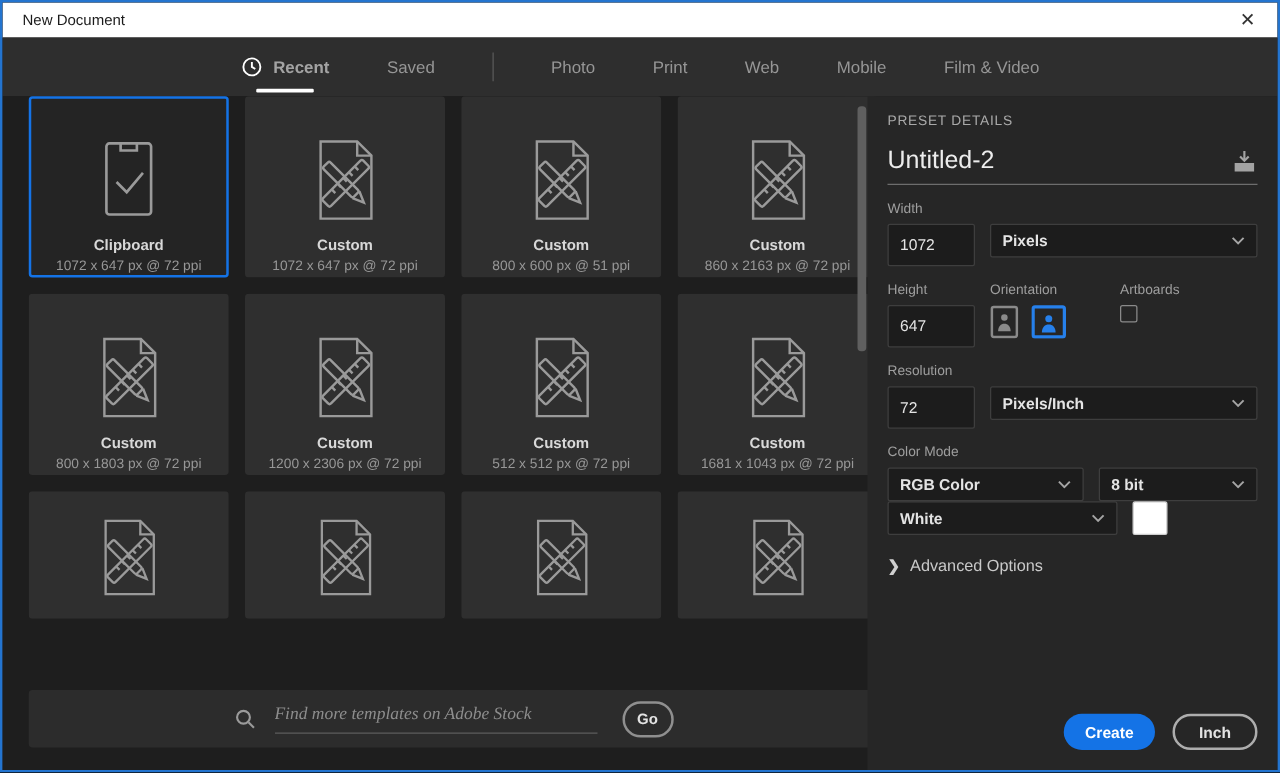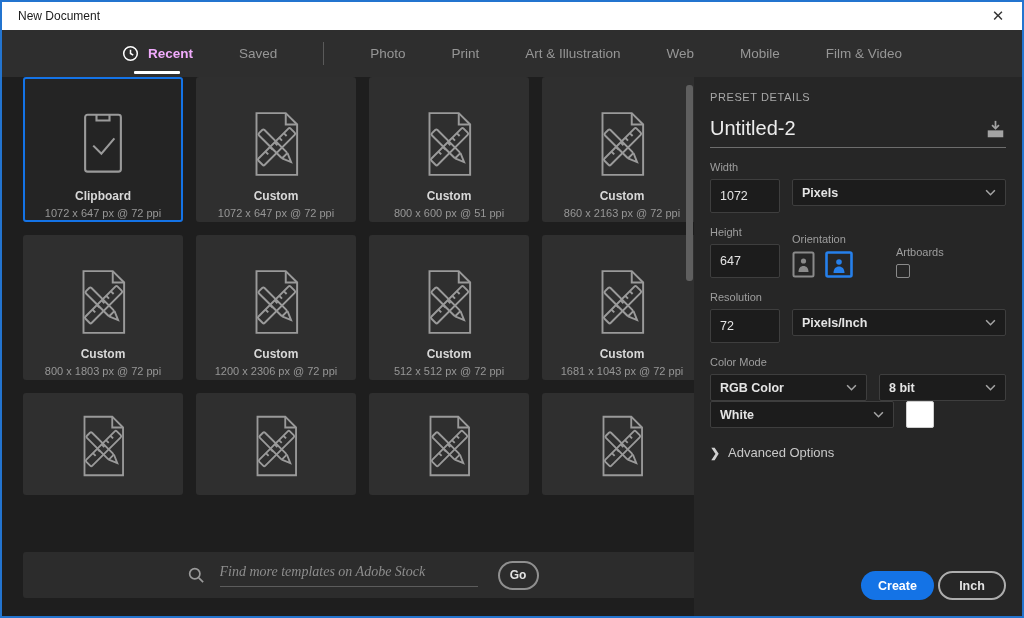--- a/index.html
+++ b/index.html
@@ -28,21 +28,21 @@
   
   .tabbar{
     height:47px; flex:0 0 47px; background:#2e2e2e;
     display:flex; align-items:stretch; justify-content:center; gap:46px;
     padding:0 10px;
   }
   .tab{
     display:flex; align-items:center; gap:9px; position:relative;
     color:#969696; font-size:13.5px; cursor:pointer;
   }
-  .tab.active{ color:#f0abfc; font-weight:bold; }
+  .tab.active{ color:#a3a3a3; font-weight:bold; }
   .tab.active::after{
     content:""; position:absolute; left:50%; transform:translateX(-50%);
     bottom:3px; width:46px; height:3px; background:#ffffff; border-radius:1px;
   }
   .tabdivider{ width:1px; background:#5a5a5a; margin:12px 0; }
   .clock-ic{ display:flex; }
 
   
   .bodyrow{ flex:1; display:flex; min-height:0; }
 
@@ -121,21 +121,21 @@
   }
   .dd{
     height:27px; background:#1c1c1c; border:1px solid #3e3e3e; border-radius:2px;
     display:flex; align-items:center; padding:0 9px; cursor:pointer; color:#e4e4e4;
     font-size:12.5px; font-weight:bold;
   }
   .dd span{ flex:1; }
   .dd.flex1{ flex:1; }
   .dd .chev{ margin-left:8px; display:flex; }
 
-  .hoa{ display:flex;align-items:flex-end; }
+  .hoa{ display:flex; }
   .hoa .col-h{ width:82px; }
   .hoa .col-o{ width:104px; }
   .hoa .col-a{ flex:1; }
   .ori-row{ display:flex; gap:10px; align-items:center; height:27px; }
   .ori{ cursor:pointer; display:flex; }
   .checkbox{
     width:14px; height:14px; border:1px solid #8a8a8a; border-radius:2px;
     margin-top:6px; cursor:pointer; background:transparent;
   }
 
@@ -144,21 +144,21 @@
     width:28px; height:27px; background:#ffffff; border-radius:2px; cursor:pointer;
     border:1px solid #cfcfcf;
   }
 
   .advanced{
     margin-top:17px; display:flex; align-items:center; gap:8px;
     color:#c9c9c9; font-size:13px; cursor:pointer;
   }
   .advanced .ar{ color:#d0d0d0; font-size:12px; font-weight:bold; }
 
-  .btns{ margin-top:auto; display:flex; justify-content:flex-end; gap:4px; }
+  .btns{ margin-top:auto; display:flex; justify-content:flex-end; gap:14px; }
   .create-btn{
     min-width:73px; height:29px; border:none; border-radius:15px; background:#1473e6;
     color:#ffffff; font-weight:bold; font-size:12.5px; cursor:pointer; padding:0 14px;
   }
   .close-btn{
     min-width:68px; height:29px; border:2px solid #adadad; border-radius:15px;
     background:transparent; color:#e3e3e3; font-weight:bold; font-size:12.5px;
     cursor:pointer; padding:0 12px;
   }
 </style>
@@ -184,23 +184,20 @@
       </div>
       <div class="tab">
         <span>Saved</span>
       </div>
       <div class="tabdivider"></div>
       <div class="tab">
         <span>Photo</span>
       </div>
       <div class="tab">
         <span>Print</span>
-      </div>
-      <div class="tab">
-        <span>Art &amp; Illustration</span>
       </div>
       <div class="tab">
         <span>Web</span>
       </div>
       <div class="tab">
         <span>Mobile</span>
       </div>
       <div class="tab">
         <span>Film &amp; Video</span>
       </div>

